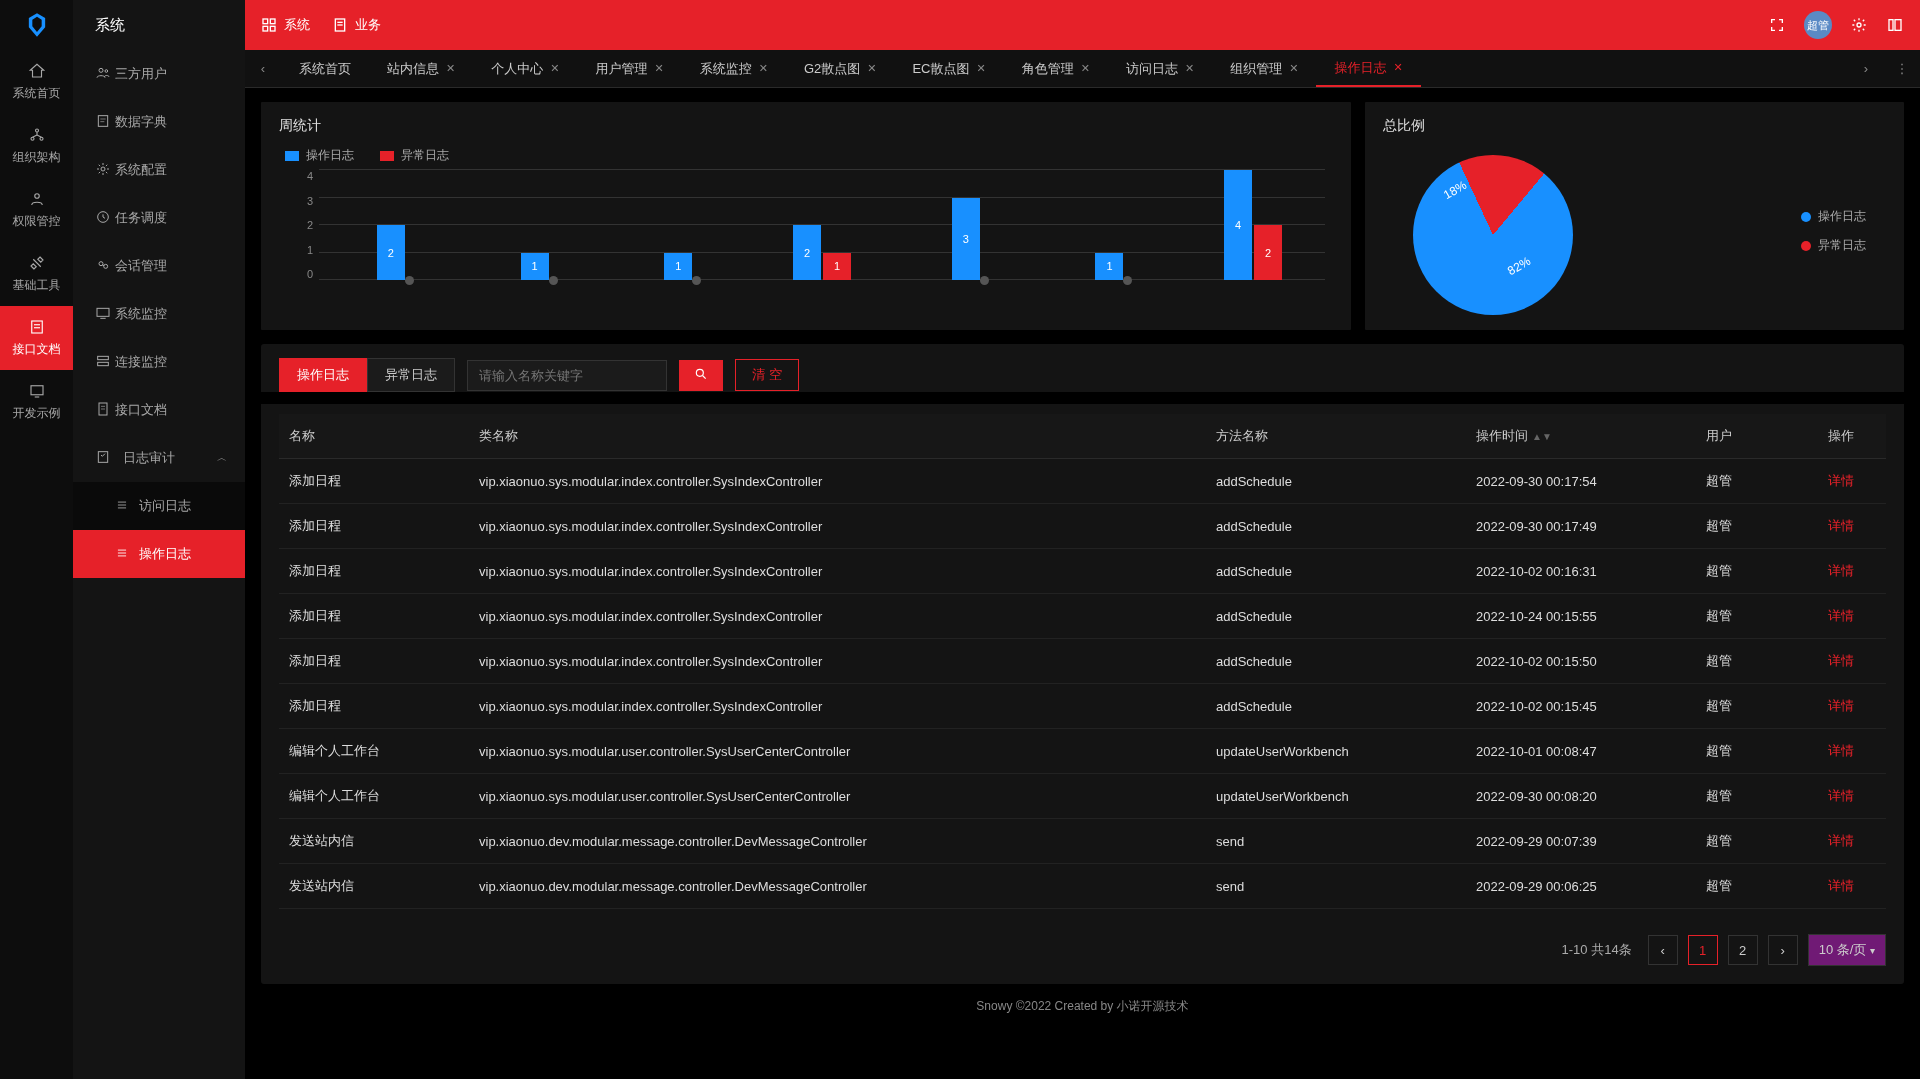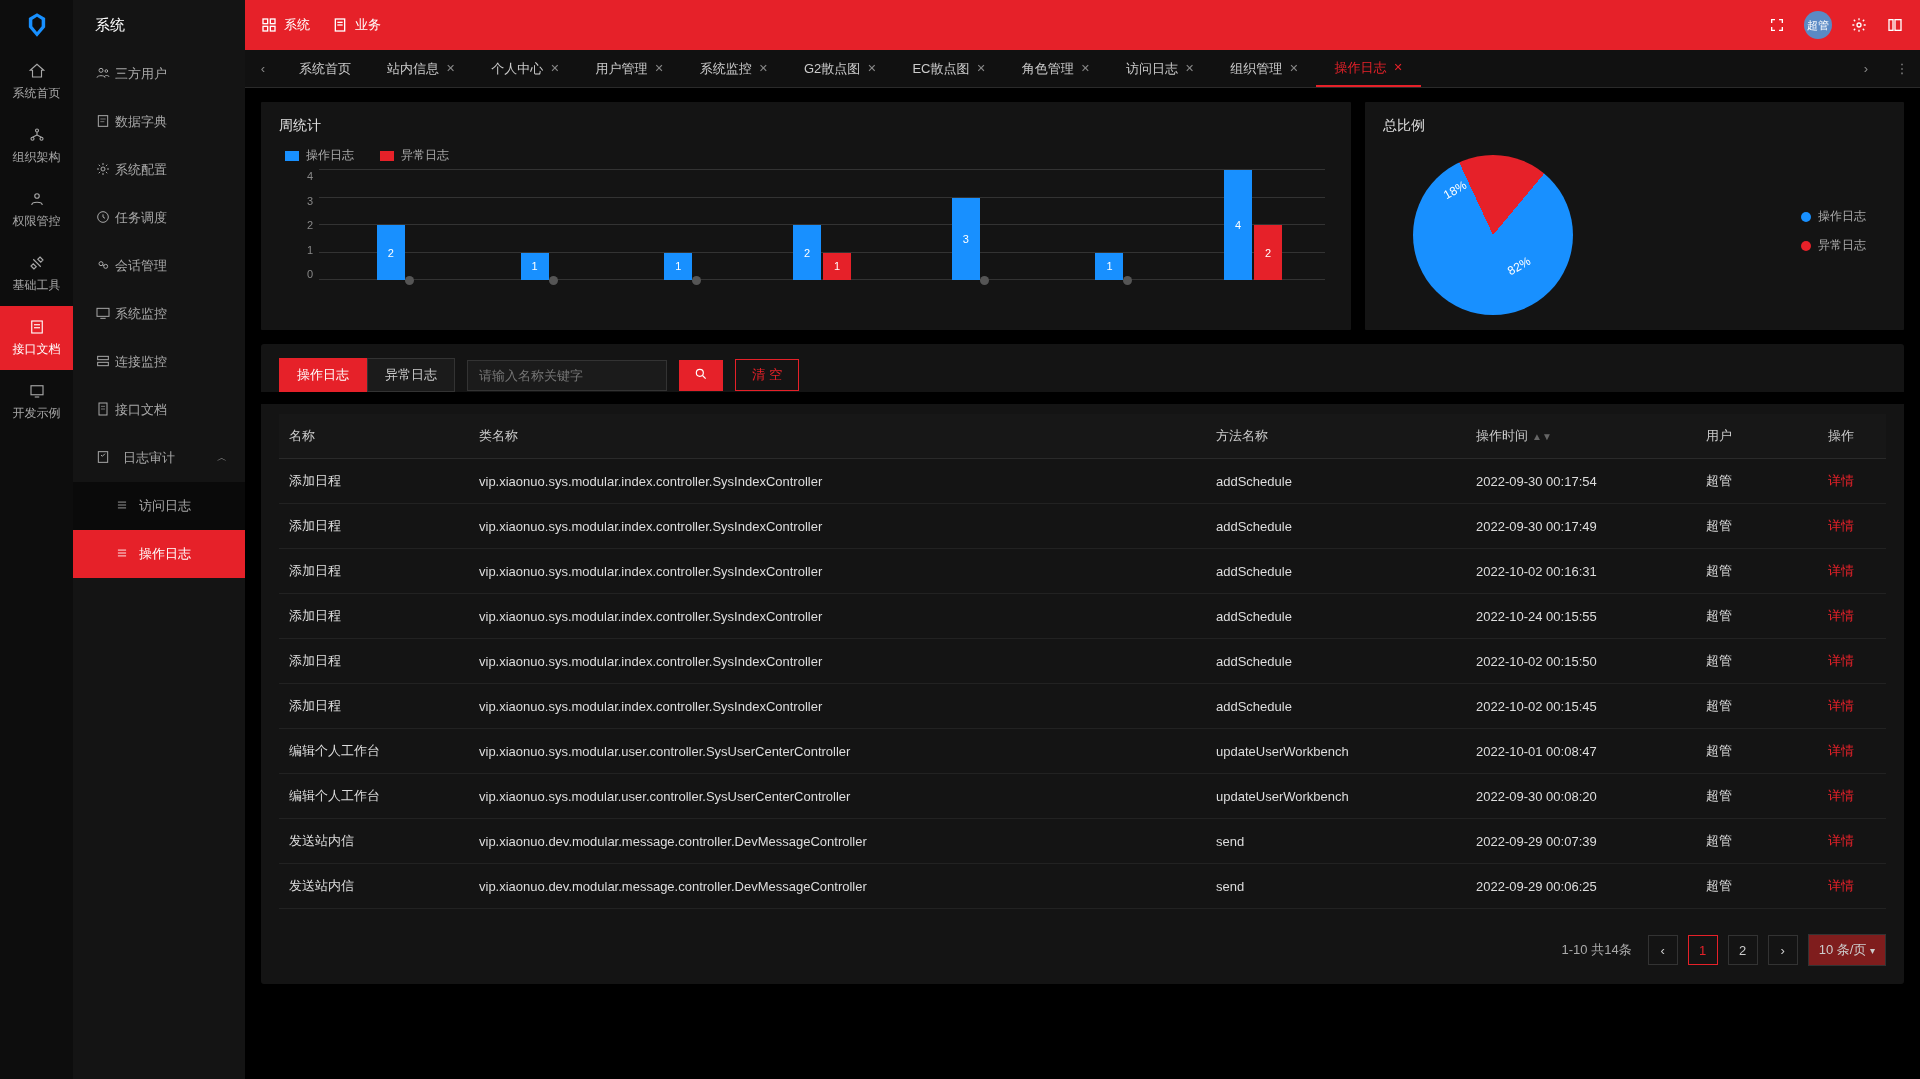--- a/index.html
+++ b/index.html
@@ -94,21 +94,21 @@
 table.data th { text-align: left; padding: 13px 10px; color: #ccc; font-weight: normal; border-bottom: 1px solid #2a2a2a; background:#171717; font-size:13px; }
 table.data td { padding: 13px 10px; color: #ddd; border-bottom: 1px solid #222; font-size:13px; }
 .detail-link { color: #e62129; cursor: pointer; }
 .sort-ico { color:#666; font-size:10px; display:inline-flex; flex-direction:column; line-height:6px; margin-left:4px; vertical-align:middle;}
 
 
 .pagination { display: flex; justify-content: flex-end; align-items: center; gap: 10px; margin-top: 25px; color: #aaa; }
 .pag-info { margin-right: 6px; }
 .pag-btn { min-width: 30px; height: 30px; display: flex; align-items: center; justify-content: center; border: 1px solid #333; cursor: pointer; color:#ccc; padding:0 7px; }
 .pag-btn.active { border-color: #e62129; color: #e62129; }
-.pag-select { border: 1px solid #333; background: #7f1d1d; color: #ccc; padding: 6px 10px; cursor:pointer; }
+.pag-select { border: 1px solid #333; background: #701a75; color: #ccc; padding: 6px 10px; cursor:pointer; }
 
 
 .footer { text-align: center; color: #888; font-size: 12px; padding: 14px 0 8px 0; }
 
 
 .i { display:inline-block; width:16px; height:16px; }
 </style>
 </head>
 <body>
 
@@ -567,15 +567,16 @@
         <div class="pag-btn">‹</div>
         <div id="pag-pages" style="display:flex;gap:10px">
               <div class="pag-btn active">1</div>
               <div class="pag-btn">2</div>
             </div>
         <div class="pag-btn">›</div>
         <div class="pag-select"><span>10 条/页</span> <span style="font-size:10px">▾</span></div>
       </div>
       </div>
 
+      <div class="footer">Snowy ©2022 Created by 小诺开源技术</div>
     </div>
   </div>
 </div>
 
 </body></html>

